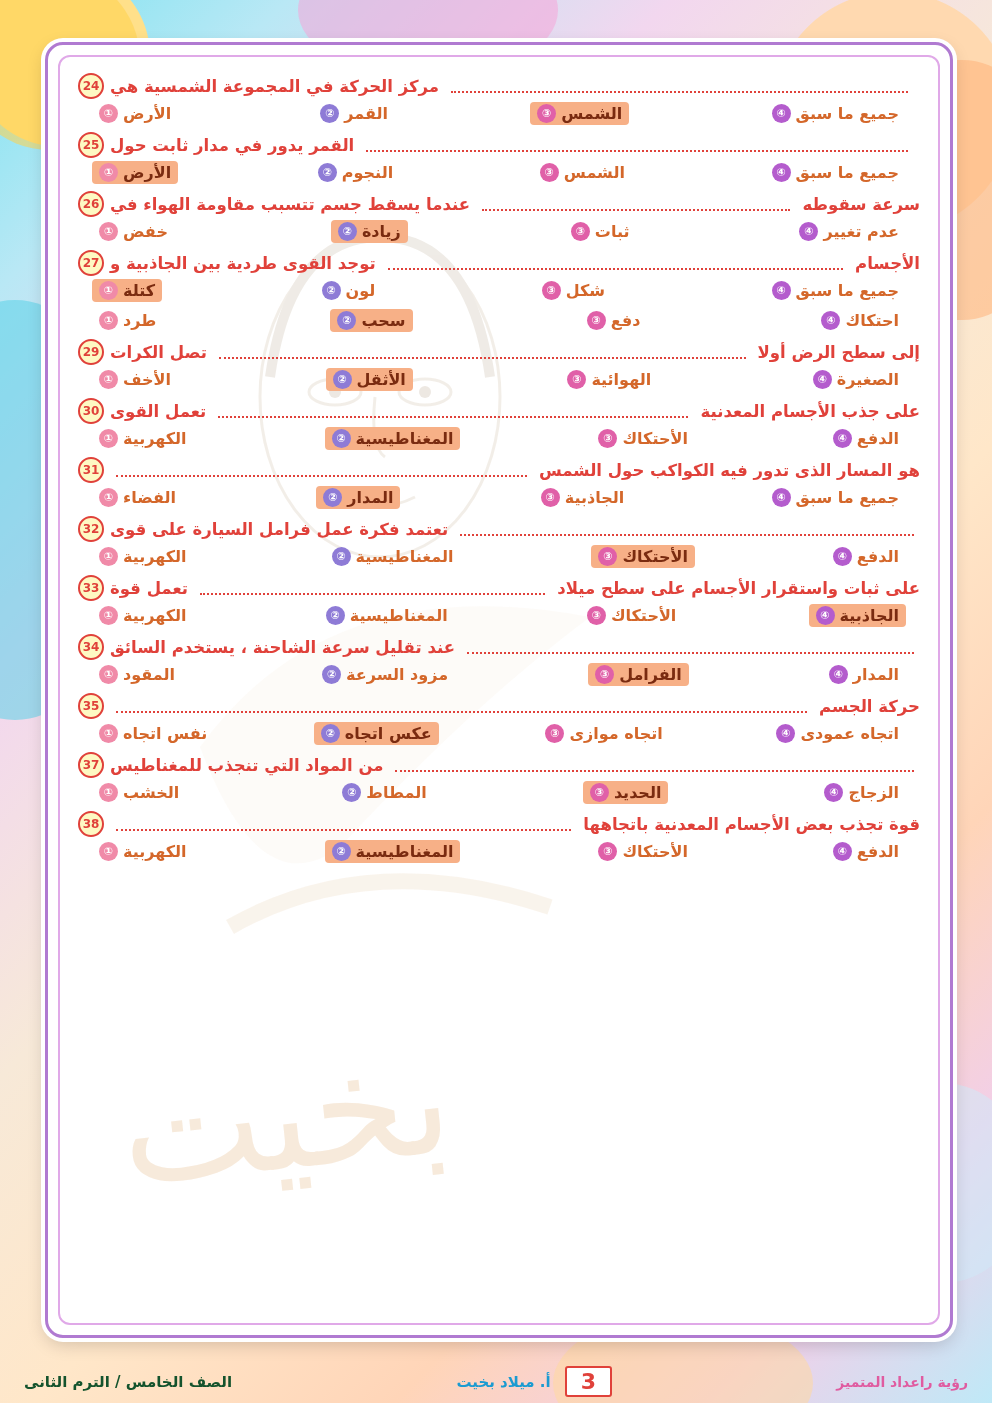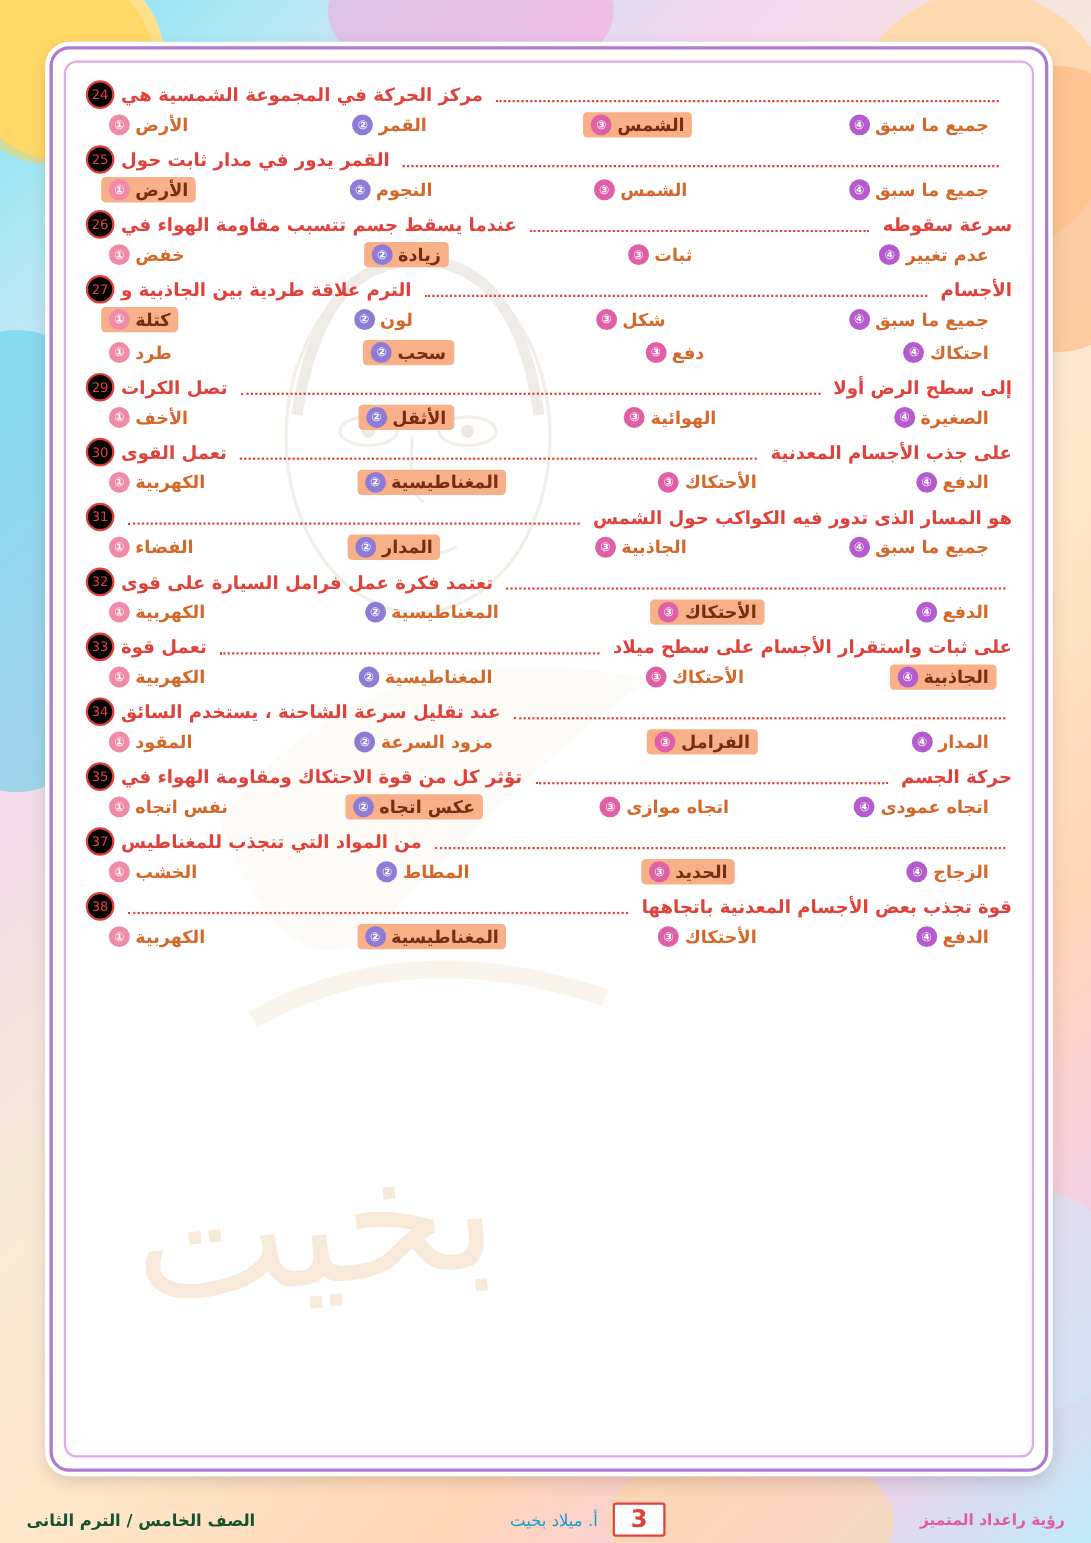--- a/index.html
+++ b/index.html
@@ -44,21 +44,21 @@
   .content{position:relative;z-index:3;padding:16px 18px 10px 18px;}
 
   .q{margin-bottom:7px;}
   .qline{
     display:flex;flex-direction:row-reverse;align-items:center;gap:6px;
     justify-content:flex-start;
   }
   .qnum{
     flex:none;display:inline-flex;align-items:center;justify-content:center;
     width:22px;height:22px;border-radius:50%;border:2px solid #e0413a;color:#e0413a;
-    font-size:12px;font-weight:normal;background:#000000;
+    font-size:12px;font-weight:bold;background:#fef9c3;
   }
   .qtext{
     color:#e0413a;font-weight:bold;font-size:16.5px;white-space:nowrap;
   }
   .dots{
     flex:1 1 auto;border-bottom:2.5px dotted #e0413a;height:12px;margin:0 6px;min-width:40px;
   }
   .qanswer-inline{color:#e0413a;font-weight:bold;font-size:16.5px;white-space:nowrap;}
 
   .opts{
@@ -80,21 +80,21 @@
   .m2{background:#8e7bd6;}
   .m3{background:#e060a8;}
   .m4{background:#b45ccd;}
 
   .footer{
     position:absolute;left:0;right:0;bottom:6px;
     display:flex;flex-direction:row-reverse;align-items:center;justify-content:space-between;
     padding:0 24px;z-index:4;
   }
   .f-right{color:#14532d;font-size:15px;font-weight:bold;}
-  .f-mid{color:#1b9bd1;font-size:15px;font-weight:normal;}
+  .f-mid{color:#1b9bd1;font-size:15px;font-weight:bold;}
   .pagebox{
     border:2px solid #e0413a;color:#e0413a;font-weight:bold;font-size:22px;
     padding:1px 14px;background:#fff;border-radius:3px;
   }
   .f-left{color:#e05ba0;font-size:14px;font-weight:bold;}
   .footer-center{display:flex;flex-direction:row-reverse;align-items:center;gap:14px;}
 </style>
 </head>
 <body>
 
@@ -201,21 +201,21 @@
           <div class="opt">
               <span class="marker m4">④</span>
               <span class="lbl">عدم تغيير</span>
             </div>
         </div>
       </div>
 
       <div class="q">
         <div class="qline">
           <span class="qnum">27</span>
-          <span class="qtext">الترم علاقة طردية بين الجاذبية و</span>
+          <span class="qtext">توجد القوى طردية بين الجاذبية و</span>
           <span class="dots"></span>
           <span class="qanswer-inline">الأجسام</span>
         </div>
         <div class="opts">
           <div class="opt correct">
               <span class="marker m1">①</span>
               <span class="lbl">كتلة</span>
             </div>
           <div class="opt">
               <span class="marker m2">②</span>
@@ -408,21 +408,20 @@
           <div class="opt">
               <span class="marker m4">④</span>
               <span class="lbl">المدار</span>
             </div>
         </div>
       </div>
 
       <div class="q">
         <div class="qline">
           <span class="qnum">35</span>
-          <span class="qtext">تؤثر كل من قوة الاحتكاك ومقاومة الهواء في</span>
           <span class="dots"></span>
           <span class="qanswer-inline">حركة الجسم</span>
         </div>
         <div class="opts">
           <div class="opt">
               <span class="marker m1">①</span>
               <span class="lbl">نفس اتجاه</span>
             </div>
           <div class="opt correct">
               <span class="marker m2">②</span>

